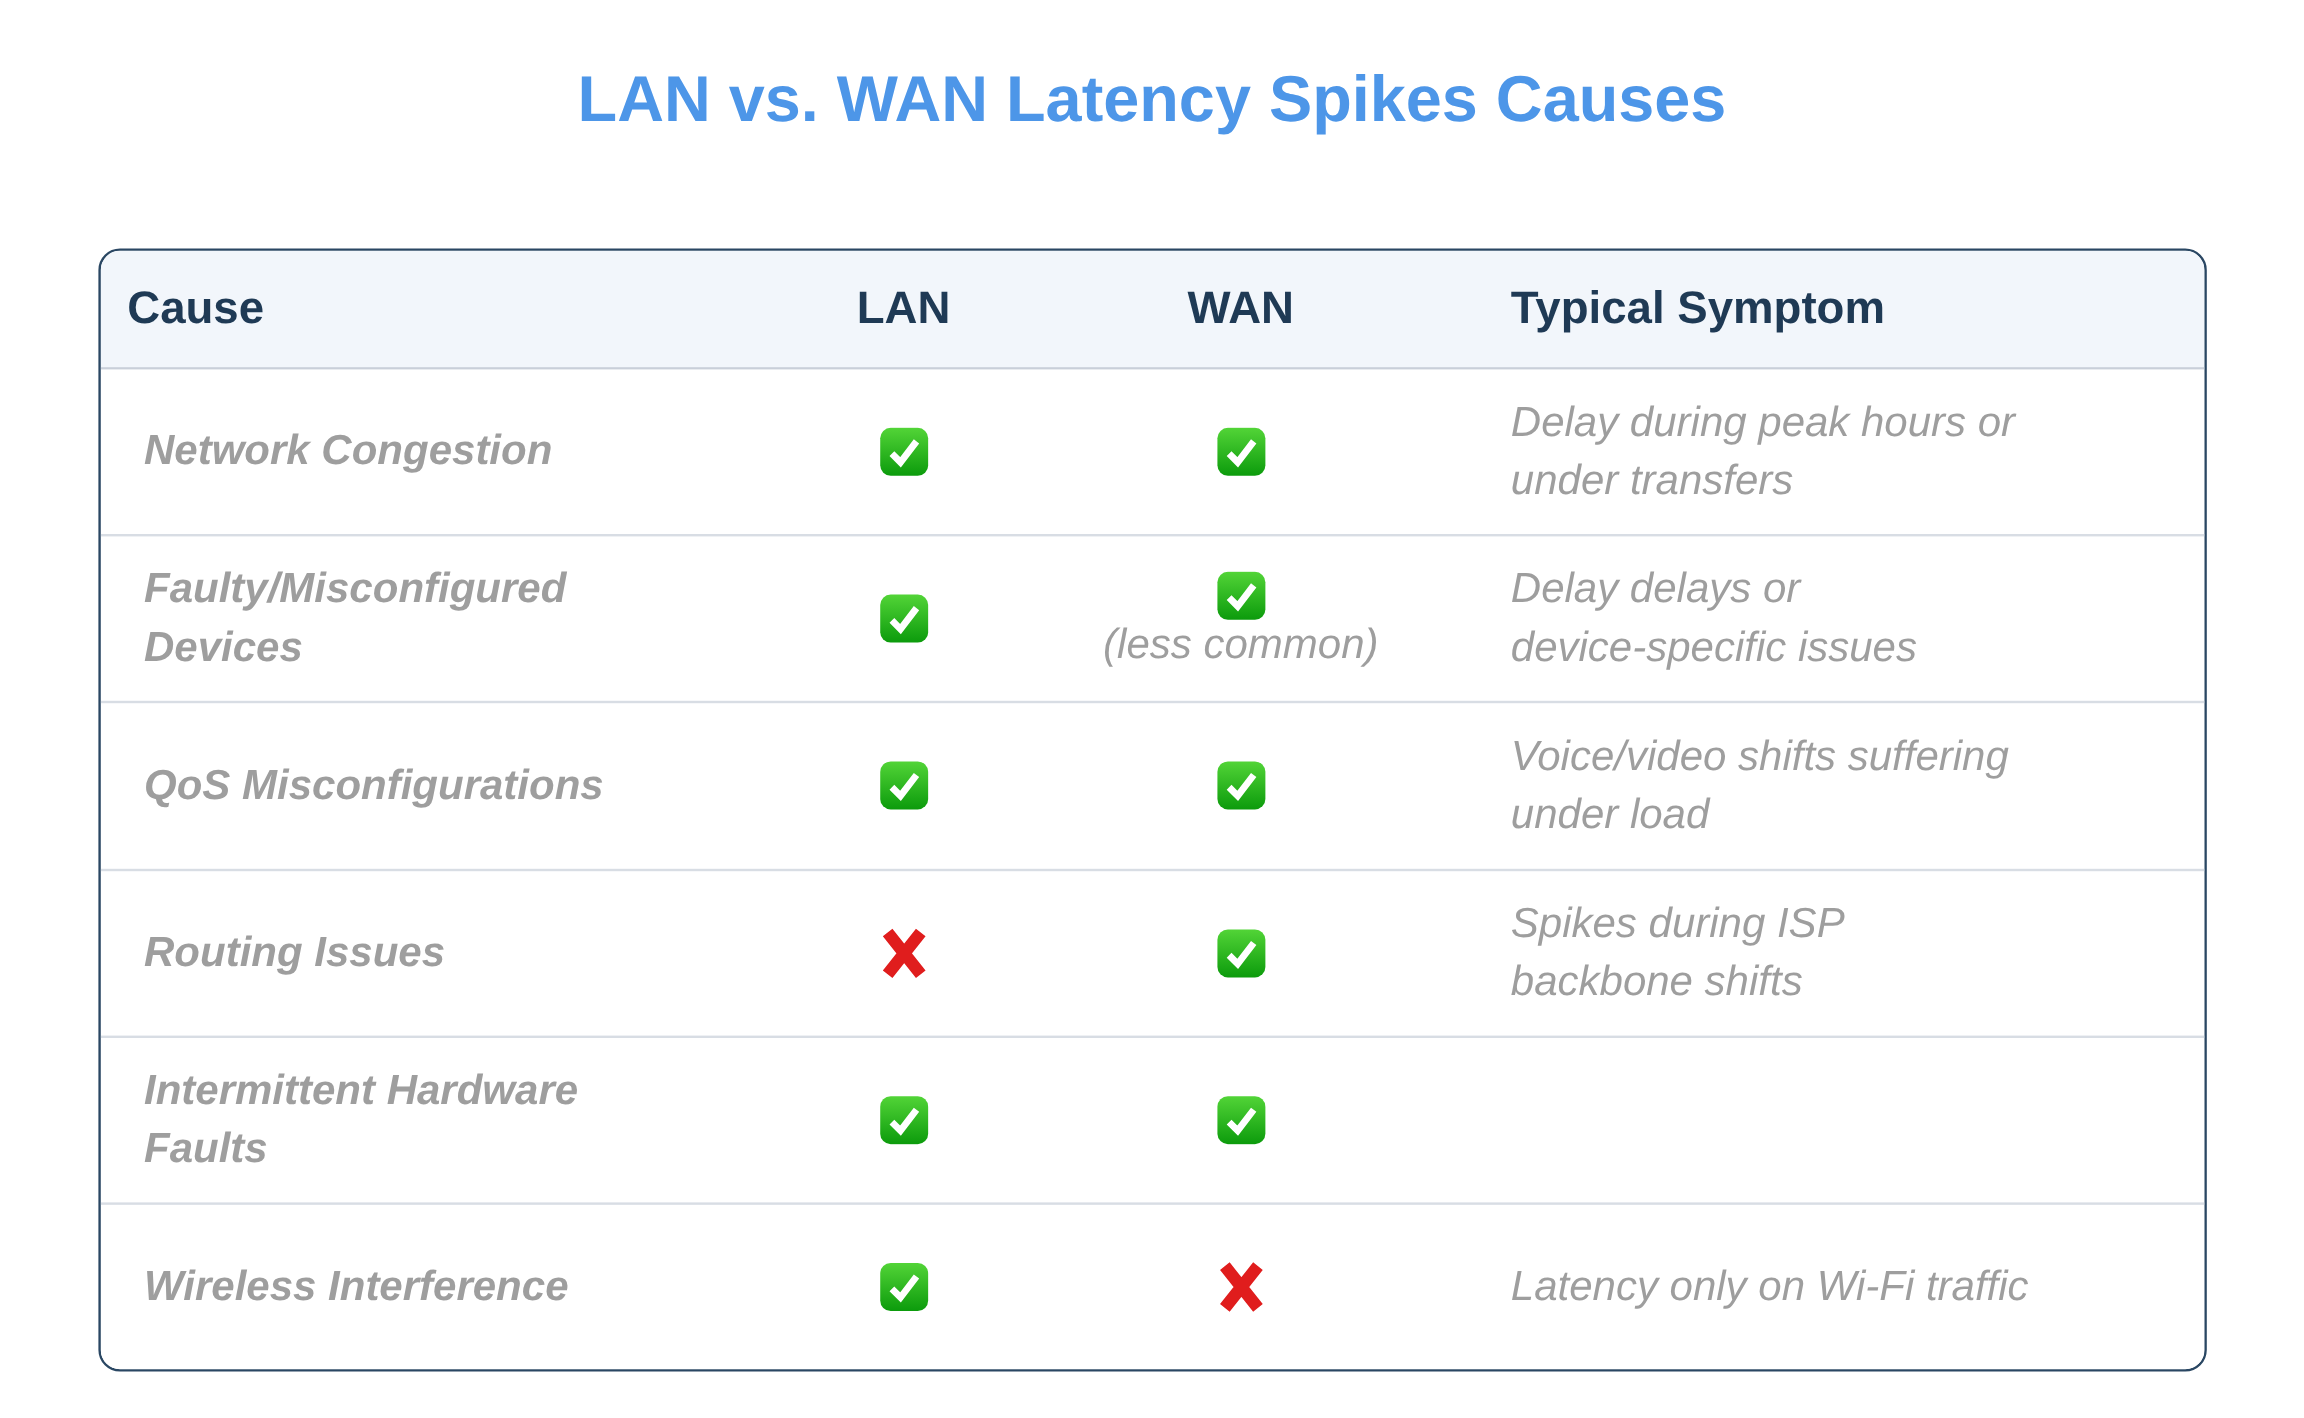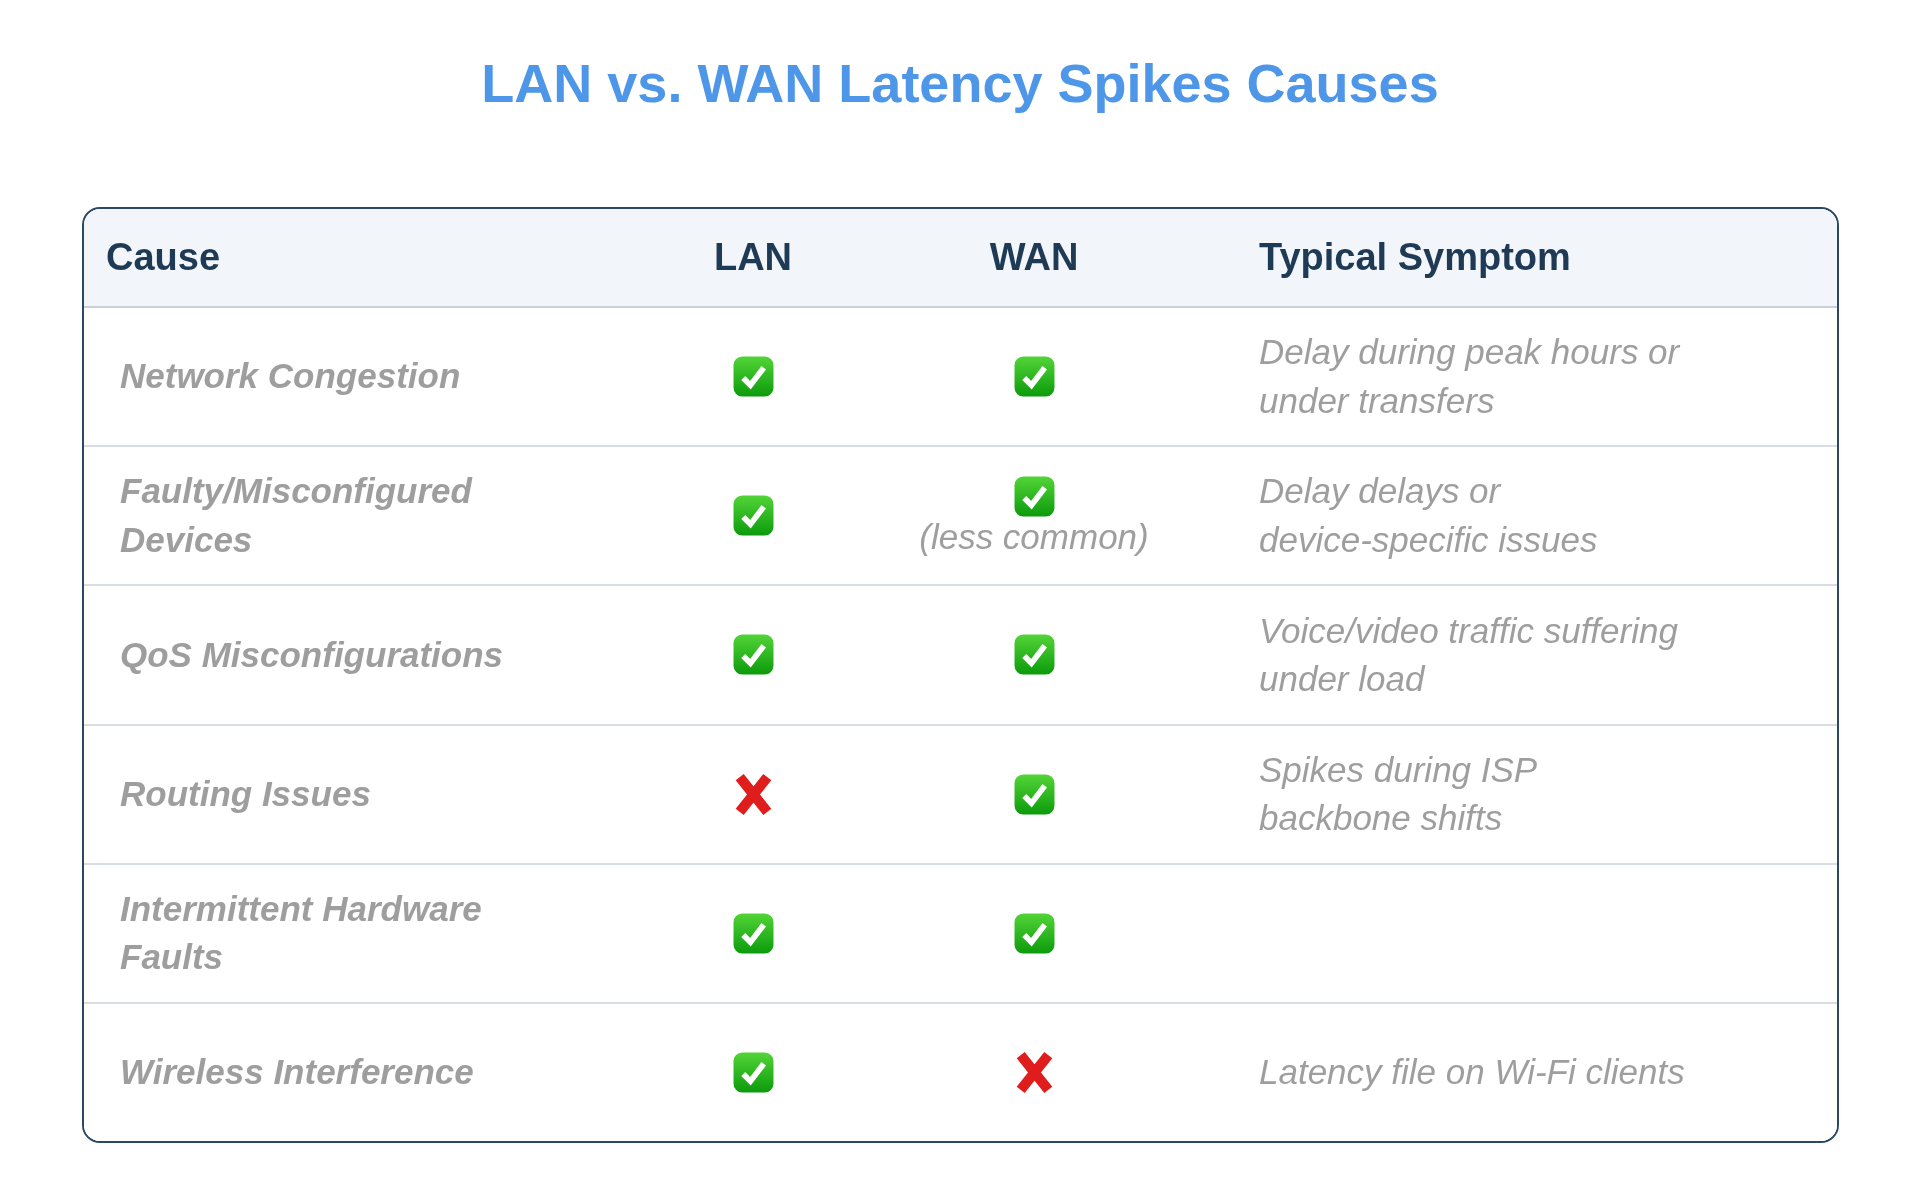--- a/index.html
+++ b/index.html
@@ -128,21 +128,21 @@
               <path d="M10 21.5 L17 28.5 L30 11.5" fill="none" stroke="#fff" stroke-width="5.5"></path>
             </svg>
           </div>
           <div class="cell-icon">
             <svg viewBox="0 0 40 40" width="41" height="41">
               <rect x="0.5" y="0.5" width="39" height="39" rx="8.5" fill="url(#checkGrad)"></rect>
               <path d="M10 21.5 L17 28.5 L30 11.5" fill="none" stroke="#fff" stroke-width="5.5"></path>
             </svg>
           </div>
           <div class="cell-symptom">
-            <div>Voice/video traffic suffering</div>
+            <div>Voice/video shifts suffering</div>
             <div>under load</div>
           </div>
         </div>
         <div class="trow">
           <div class="cell-cause">
             <div>Routing Issues</div>
           </div>
           <div class="cell-icon">
             <svg viewBox="0 0 40 44" width="41" height="45">
               <path d="M6.5 5 L33.5 39 M33.5 5 L6.5 39" fill="none" stroke="#E01D1D" stroke-width="10"></path>
@@ -186,18 +186,18 @@
               <rect x="0.5" y="0.5" width="39" height="39" rx="8.5" fill="url(#checkGrad)"></rect>
               <path d="M10 21.5 L17 28.5 L30 11.5" fill="none" stroke="#fff" stroke-width="5.5"></path>
             </svg>
           </div>
           <div class="cell-icon">
             <svg viewBox="0 0 40 44" width="41" height="45">
               <path d="M6.5 5 L33.5 39 M33.5 5 L6.5 39" fill="none" stroke="#E01D1D" stroke-width="10"></path>
             </svg>
           </div>
           <div class="cell-symptom">
-            <div>Latency file on Wi-Fi clients</div>
+            <div>Latency only on Wi-Fi traffic</div>
           </div>
         </div>
       </div>
   </div>
 </div>
 
 </body></html>

